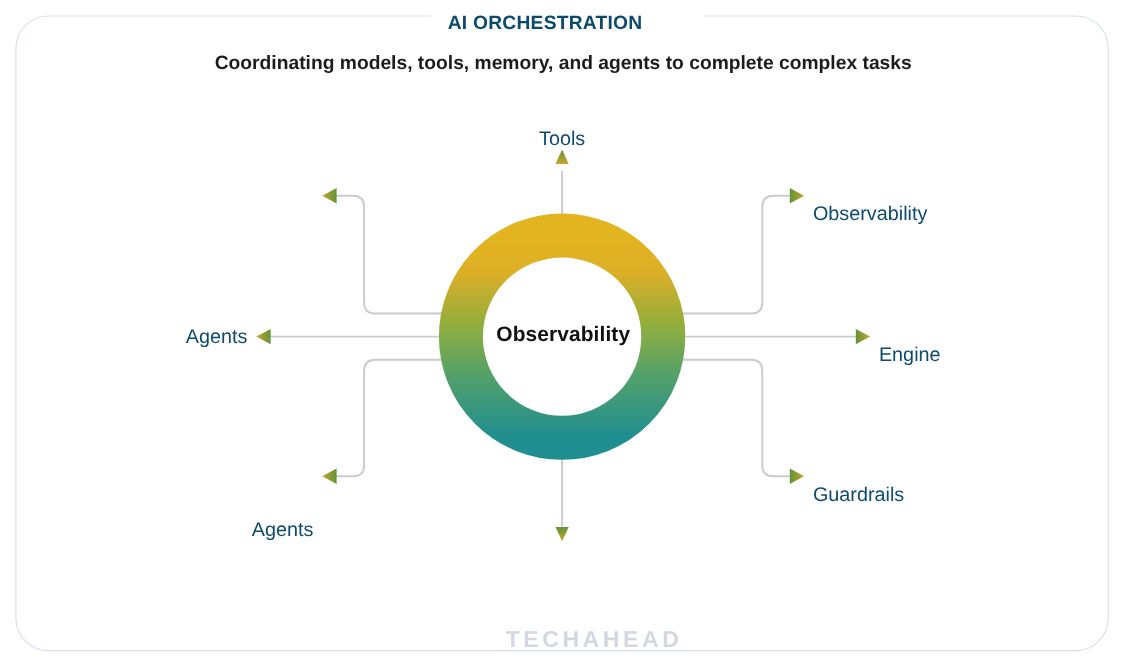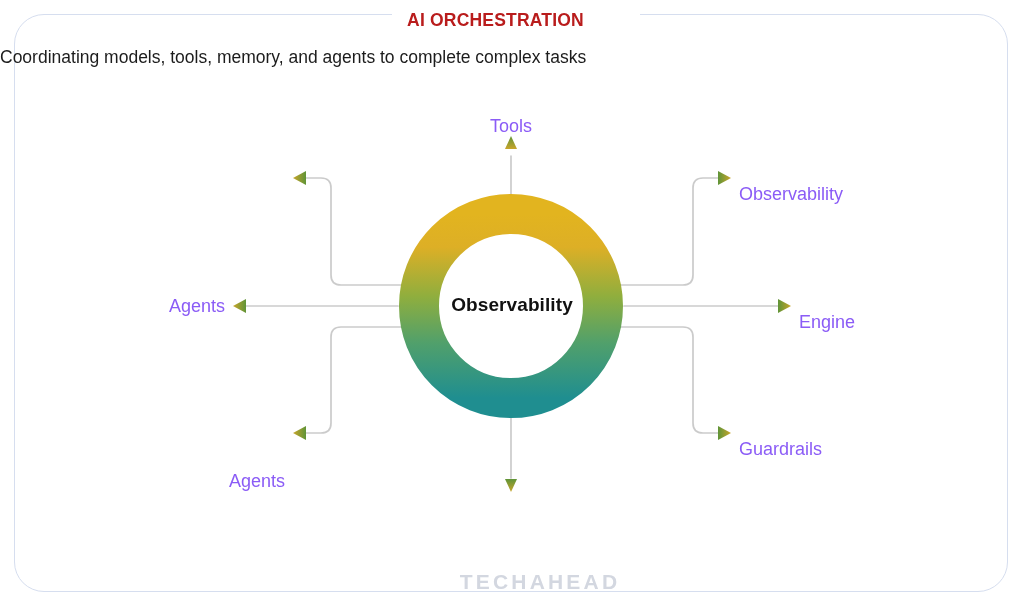--- a/index.html
+++ b/index.html
@@ -43,29 +43,30 @@
   
   .title {
     position: absolute;
     left: 0;
     top: 10px;
     width: 991px;
     text-align: center;
     font-size: 17.5px;
     font-weight: bold;
     letter-spacing: 0.2px;
-    color: #b91c1c;
+    color: #0c4a6e;
   }
   .subtitle {
     position: absolute;
     left: 0;
     top: 47px;
     width: 1024px;
+    text-align: center;
     font-size: 17.5px;
-    font-weight: 400;
+    font-weight: 700;
     color: #1c1c1c;
   }
 
   
   .watermark {
     position: absolute;
     left: 0;
     top: 570px;
     width: 1024px;
     text-align: center;
@@ -82,21 +83,21 @@
     left: 0;
     top: 0;
     width: 1024px;
     height: 609px;
   }
 
   
   .node-label {
     position: absolute;
     font-size: 18px;
-    color: #8b5cf6;
+    color: #0c4a6e;
     white-space: nowrap;
     line-height: 1;
   }
   .node-label.right { text-align: left; margin-top: 16px; }
   .node-label.left  { text-align: right; }
   .node-label.center { text-align: center; }
 
   .center-label {
     position: absolute;
     left: 0;

